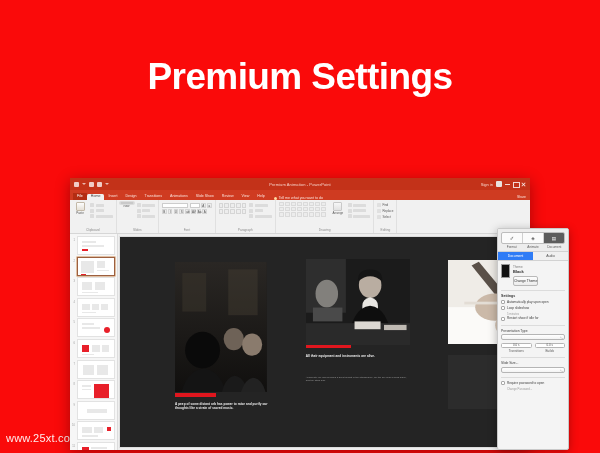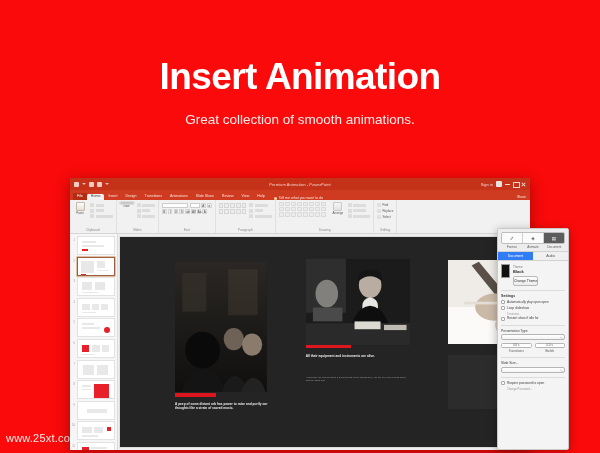--- a/index.html
+++ b/index.html
@@ -234,23 +234,22 @@
     height:5.5px; background:#fff; border:1px solid #b5b5b5; border-radius:1.5px;
     display:flex; align-items:center; justify-content:center;
     font-size:3px; color:#555;
   }
   .step-lbl { text-align:center; font-size:3.1px; color:#5e5e5e; margin-top:1px; }
 </style>
 </head>
 <body>
 
 <div class="hero">
-  <div class="hero-title">Insert Animation</div>
+  <div class="hero-title">Premium Settings</div>
   <div class="hero-sub">
-    <div>Great collection of smooth animations.</div>
   </div>
 </div>
 
 <div class="watermark">www.25xt.com</div>
 
 <div class="app-window">
 
   <div class="titlebar">
     <div class="qat">
       <span class="qat-ico"></span>

